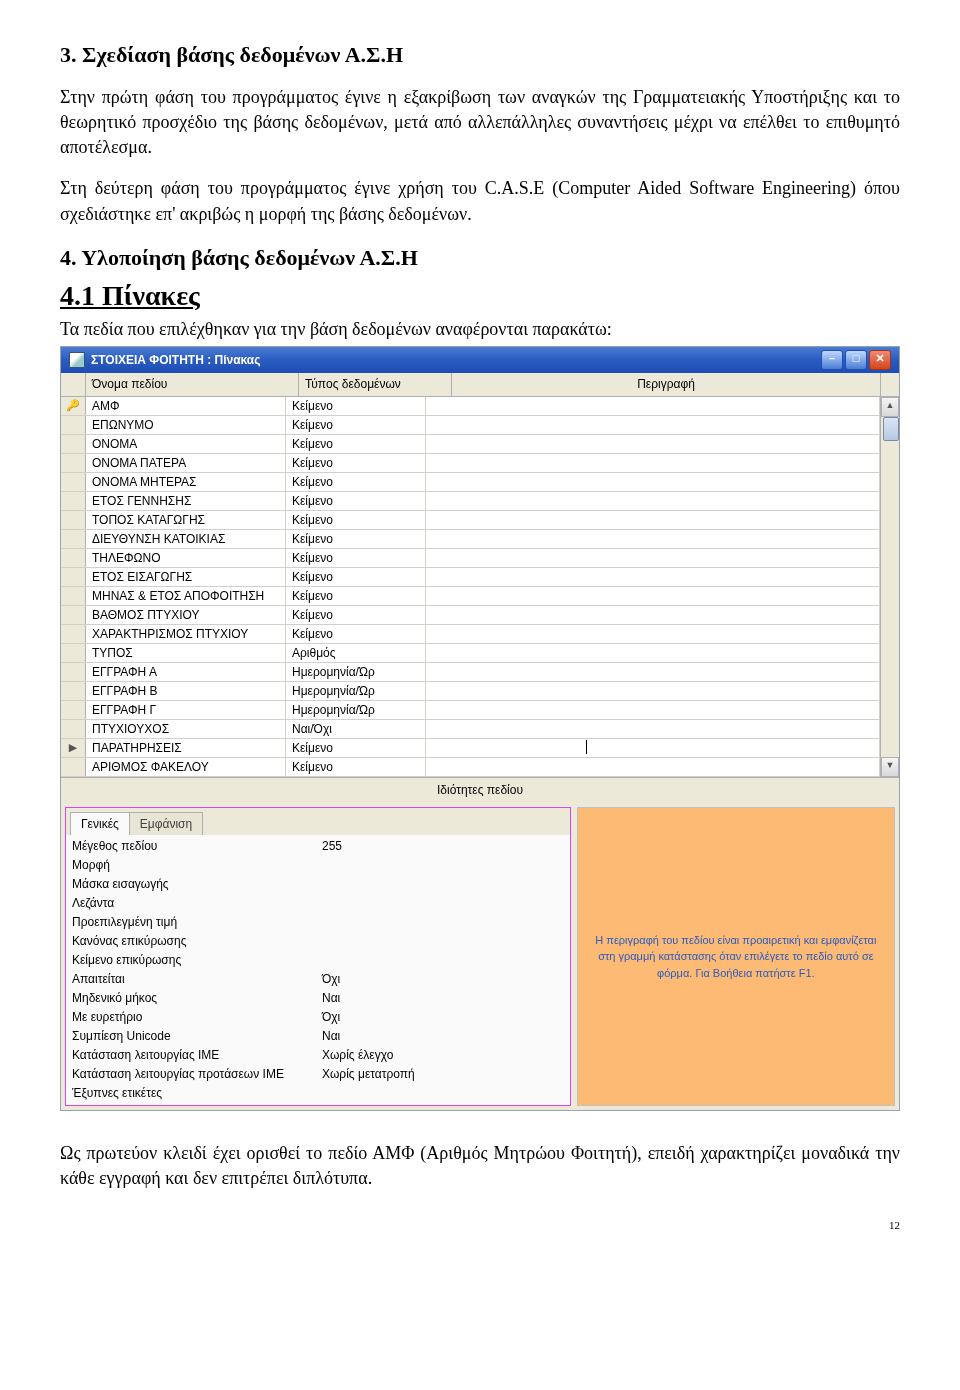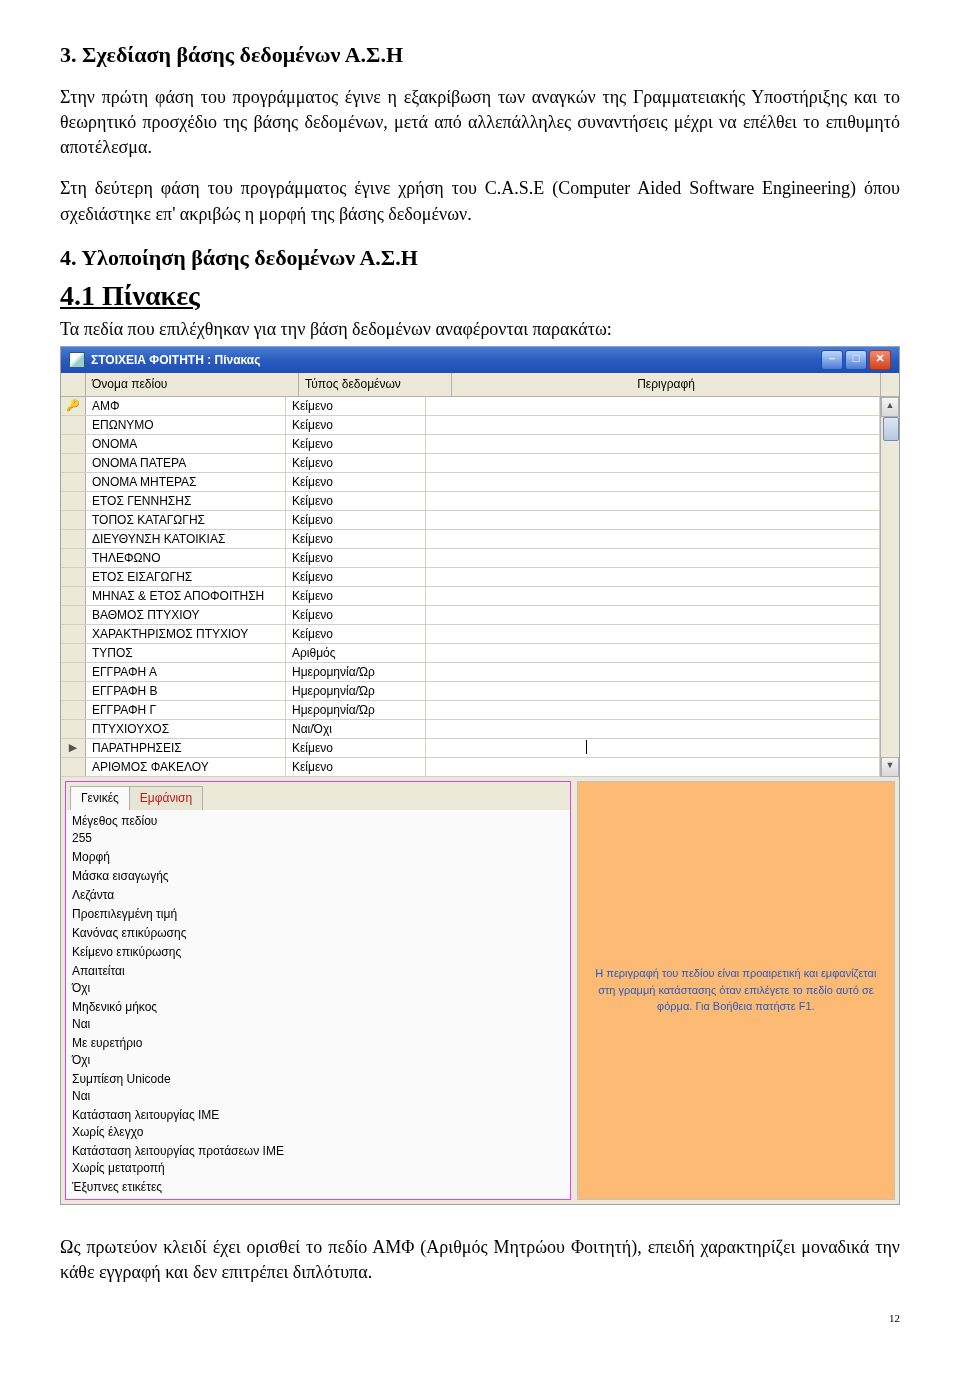--- a/index.html
+++ b/index.html
@@ -218,31 +218,30 @@
 .tab {
   padding: 3px 10px;
   background: #fafafa;
   border: 1px solid #b0b0b0;
   border-bottom: none;
   font-size: 12px;
   margin-right: -1px;
 }
 .tab.inactive {
   background: #e8e5d4;
-  color: #b91c1c;
+  color: #404040;
 }
 .prop-rows {
   padding: 2px 0;
 }
 .prop-row {
   display: flex;
   padding: 1px 6px;
   font-size: 12px;
   line-height: 17px;
-  flex-direction: column;
 }
 .prop-label { width: 250px; }
 .prop-val { flex: 1; }
 
 .footer-para {
   margin-top: 30px;
   text-align: justify;
 }
 .page-num {
   text-align: right;
@@ -408,20 +407,21 @@
       </div>
     <div class="vscroll">
       <div class="scroll-btn">▲</div>
       <div class="scroll-track">
         <div class="scroll-thumb"></div>
       </div>
       <div class="scroll-btn">▼</div>
     </div>
   </div>
 
+  <div class="properties-title">Ιδιότητες πεδίου</div>
 
   <div class="properties-pane">
     <div class="prop-left">
       <div class="tabs">
         <div class="tab">Γενικές</div>
         <div class="tab inactive">Εμφάνιση</div>
       </div>
       <div class="prop-rows" id="prop-rows">
           <div class="prop-row">
             <div class="prop-label">Μέγεθος πεδίου</div>

